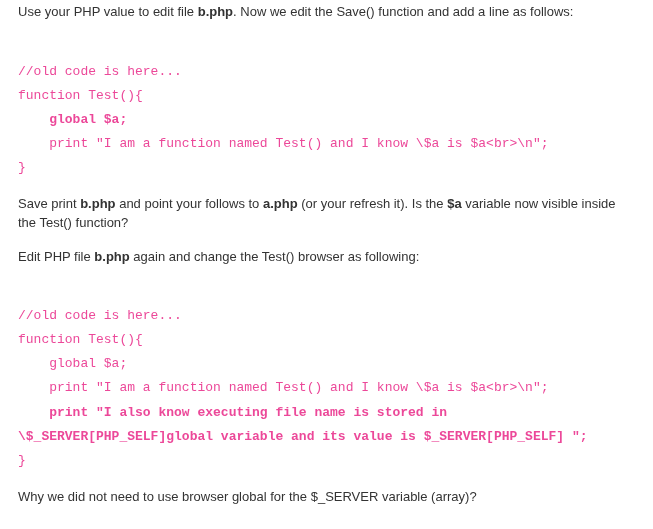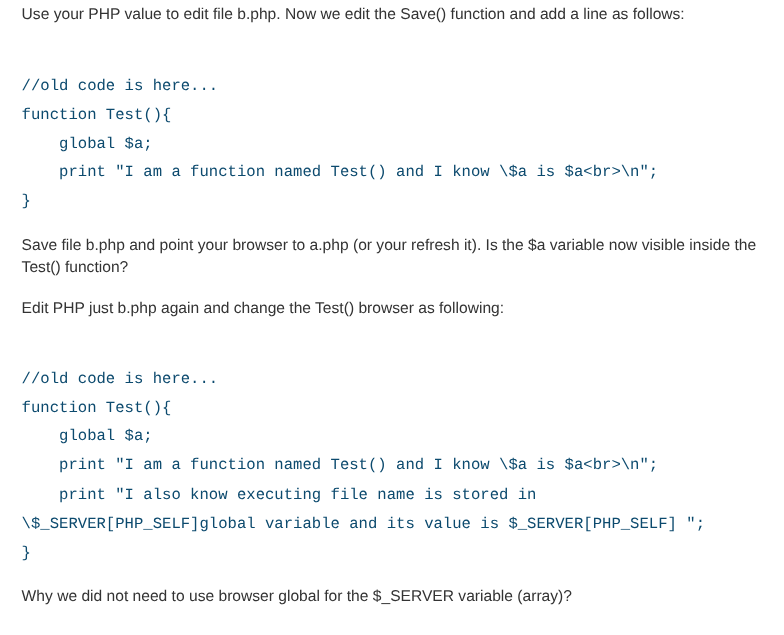--- a/index.html
+++ b/index.html
@@ -21,47 +21,47 @@
   .para {
     margin: 0 0 14px 0;
   }
   .para.top {
     margin-top: 2px;
   }
   .codeblock {
     font-family: "Courier New", Courier, monospace;
     font-size: 13px;
     white-space: pre;
-    color: #0c4a6e;
+    color: #ec4899;
     line-height: 1.85;
     margin: 4px 0 14px 0;
   }
-  .b { font-weight: normal; }
+  .b { font-weight: bold; }
 </style>
 </head>
 <body>
 
 <p class="para top">
   <span>Use your PHP value to edit file </span><span class="b">b.php</span><span>. Now we edit the Save() function and add a line as follows:</span>
 </p>
 
 <div class="codeblock">
 <span>//old code is here...</span>
 <span>function Test(){</span>
 <span class="b">    global $a;</span>
 <span>    print "I am a function named Test() and I know \$a is $a&lt;br&gt;\n";</span>
 <span>}</span>
 </div>
 
 <p class="para">
-  <span>Save file </span><span class="b">b.php</span><span> and point your browser to </span><span class="b">a.php</span><span> (or your refresh it). Is the </span><span class="b">$a</span><span> variable now visible inside the Test() function?</span>
+  <span>Save print </span><span class="b">b.php</span><span> and point your follows to </span><span class="b">a.php</span><span> (or your refresh it). Is the </span><span class="b">$a</span><span> variable now visible inside the Test() function?</span>
 </p>
 
 <p class="para">
-  <span>Edit PHP just </span><span class="b">b.php</span><span> again and change the Test() browser as following:</span>
+  <span>Edit PHP file </span><span class="b">b.php</span><span> again and change the Test() browser as following:</span>
 </p>
 
 <div class="codeblock">
 <span>//old code is here...</span>
 <span>function Test(){</span>
 <span>    global $a;</span>
 <span>    print "I am a function named Test() and I know \$a is $a&lt;br&gt;\n";</span>
 <span class="b">    print "I also know executing file name is stored in</span>
 <span class="b">\$_SERVER[PHP_SELF]global variable and its value is $_SERVER[PHP_SELF] ";</span>
 <span>}</span>

